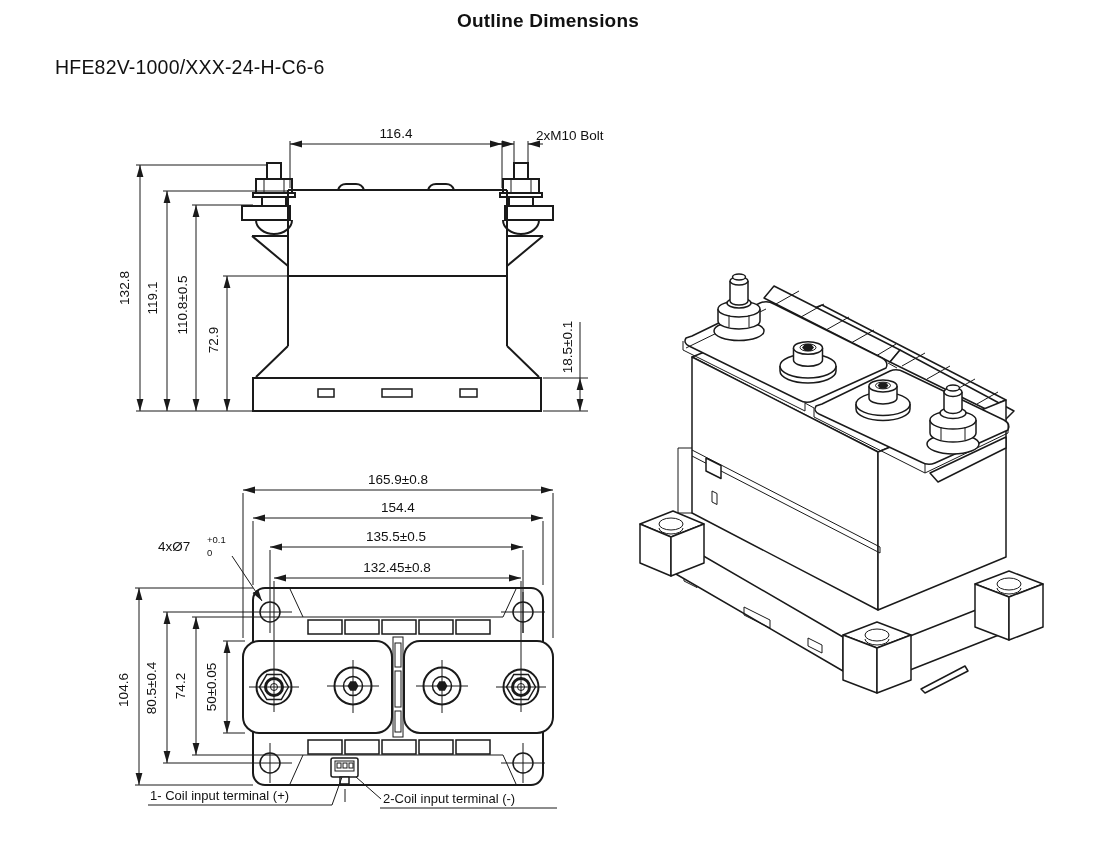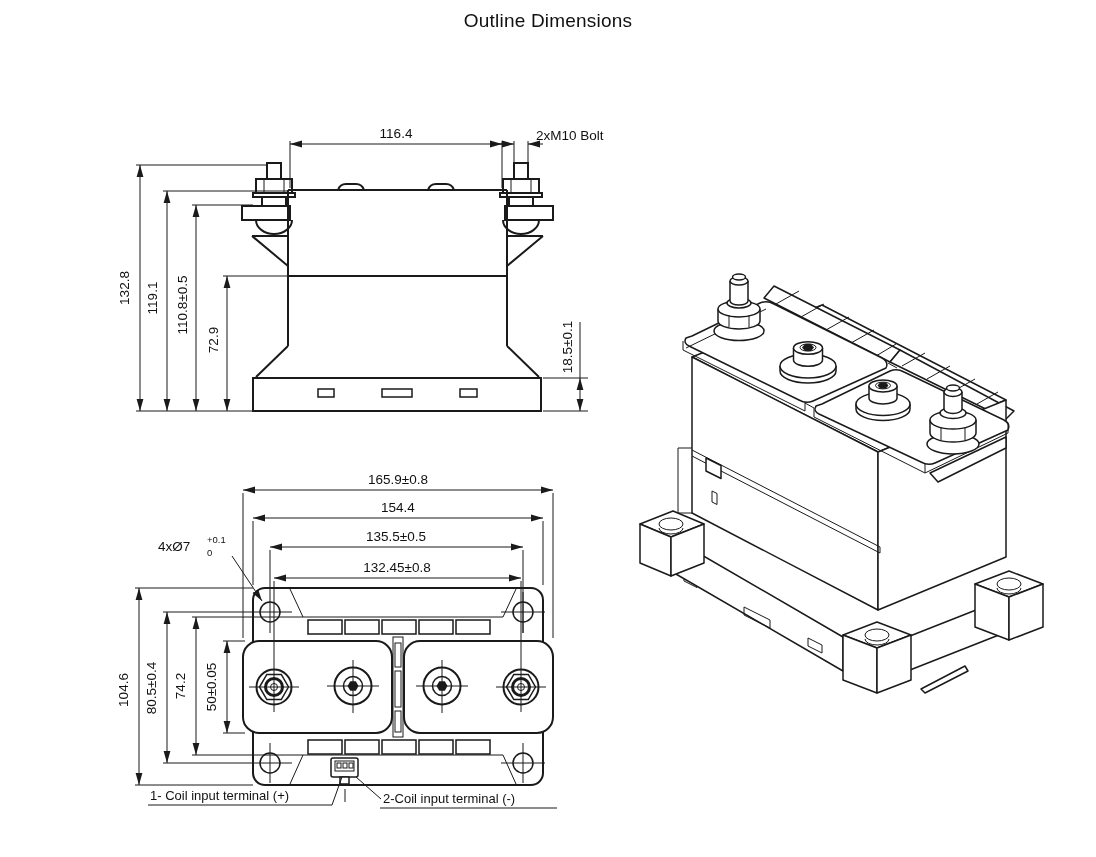--- a/index.html
+++ b/index.html
@@ -1,36 +1,37 @@
 <!DOCTYPE html>
 <html><head>
 <meta charset="utf-8">
 <style>
   html,body{margin:0;padding:0;background:#fff;}
   #page{position:relative;width:1096px;height:857px;background:#fff;overflow:hidden;
         font-family:"Liberation Sans",sans-serif;color:#111;}
   #title{position:absolute;left:0;top:10px;width:100%;text-align:center;
-         font-size:19px;letter-spacing:.2px;}
+         font-size:19px;letter-spacing:.2px;font-weight:bold;}
   #partno{position:absolute;left:55px;top:56px;font-size:19.5px;letter-spacing:.2px;}
   svg{position:absolute;left:0;top:0;}
   .b2{fill:none;stroke:#1a1a1a;stroke-width:2;}
   .b15{fill:none;stroke:#1a1a1a;stroke-width:1.5;}
   .t{fill:none;stroke:#1a1a1a;stroke-width:1;}
   .f{fill:#fff;stroke:#1a1a1a;stroke-width:1.5;stroke-linejoin:round;}
   .f2{fill:#fff;stroke:#1a1a1a;stroke-width:2;stroke-linejoin:round;}
   .dk{fill:#1a1a1a;stroke:none;}
   text.d{font-family:"Liberation Sans",sans-serif;font-size:13.5px;fill:#111;}
   text.s{font-family:"Liberation Sans",sans-serif;font-size:9.5px;fill:#111;}
   text.l{font-family:"Liberation Sans",sans-serif;font-size:13px;fill:#111;}
 </style>
 </head>
 <body>
 
 <div id="page">
   <div id="title">Outline Dimensions</div>
+  <div id="partno">HFE82V-1000/XXX-24-H-C6-6</div>
 
   <svg width="1096" height="857" viewBox="0 0 1096 857">
     <defs>
       <marker id="ah" viewBox="0 0 12 8" refX="12" refY="4" markerWidth="12" markerHeight="8" markerUnits="userSpaceOnUse" orient="auto-start-reverse">
         <path d="M0,0.6 L12,4 L0,7.4 Z" fill="#1a1a1a"></path>
       </marker>
     </defs>
 
     <g>
 

